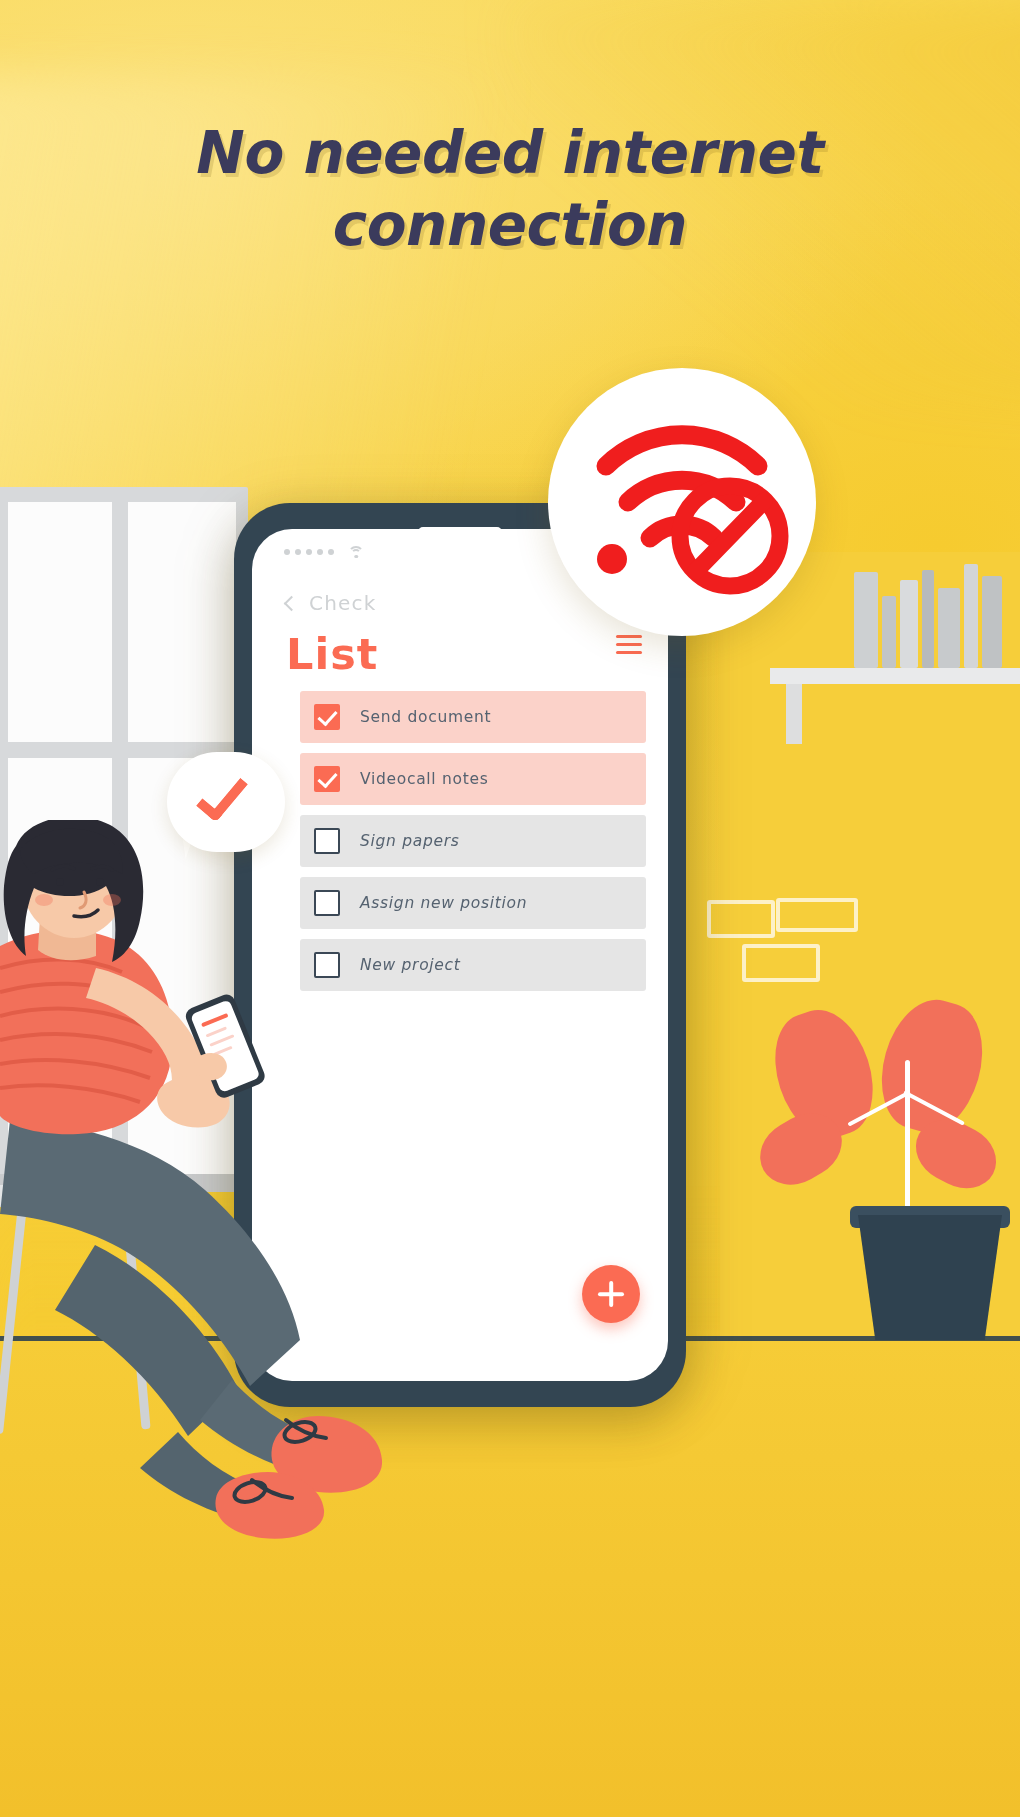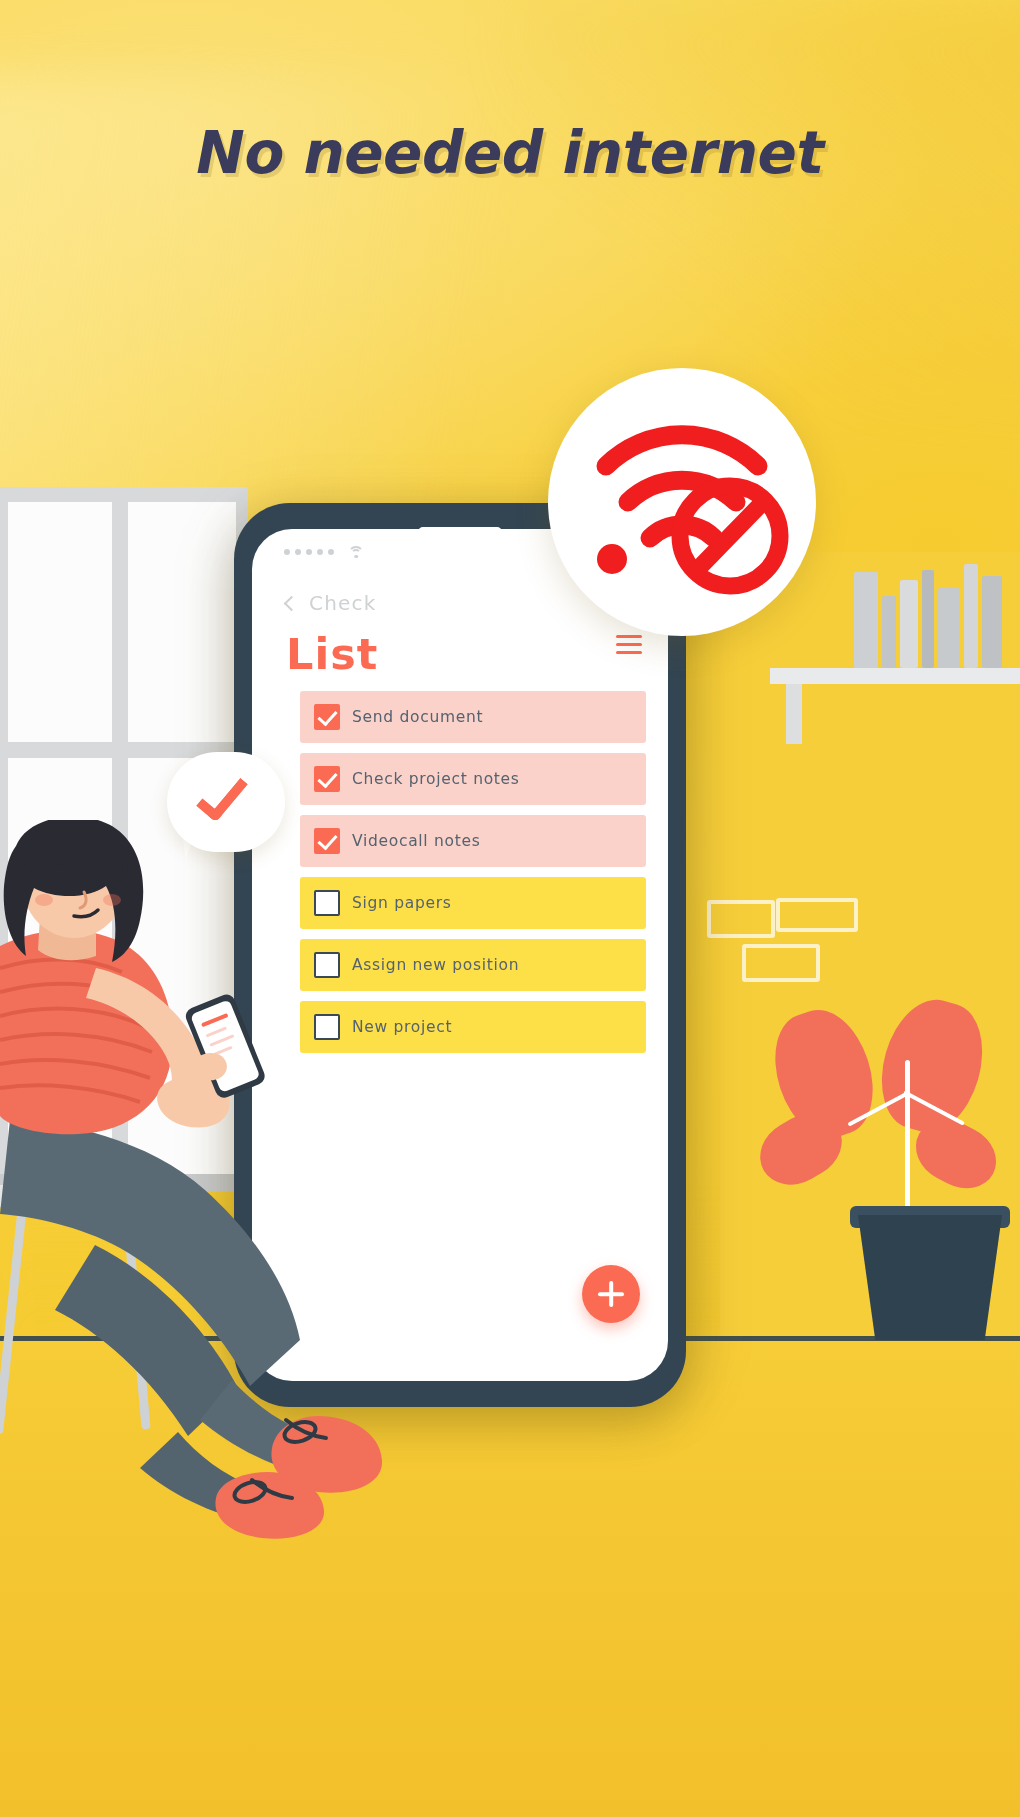--- a/index.html
+++ b/index.html
@@ -174,25 +174,25 @@
   }
   .list-title {
     color:#FB6B53; font-size:43px; font-weight:bold; letter-spacing:1px;
     font-family:"DejaVu Sans", sans-serif;
   }
   .hamburger { width:26px; display:flex; flex-direction:column; gap:5px; padding:6px 0; }
   .hamburger i { display:block; height:3px; background:#FB6B53; border-radius:2px; }
 
   .todo-list { position:absolute; left:48px; right:22px; top:162px; }
   .todo-row {
-    height:52px; display:flex; align-items:center; gap:12px;
+    height:52px; display:flex; align-items:center; gap:20px;
     padding-left:14px; margin-bottom:10px; border-radius:3px;
   }
   .todo-row.done { background:#FBD2C9; }
-  .todo-row.todo { background:#fde047; }
+  .todo-row.todo { background:#e5e5e5;font-style:italic; }
   .cb { width:26px; height:26px; flex:0 0 26px; position:relative; }
   .cb.done { background:#FB6B53; border-radius:2px; }
   .cb.done::after {
     content:""; position:absolute; left:8px; top:3px; width:8px; height:15px;
     border:3.4px solid #fff; border-top:none; border-left:none;
     transform:rotate(42deg);
   }
   .cb.open { border:2.2px solid #3B4856; border-radius:2px; background:#fff; }
   .todo-label {
     color:#556270; font-size:15.5px; letter-spacing:.7px;
@@ -253,20 +253,21 @@
 
 <div id="stage">
 
   <div class="bg-base"></div>
   <div class="bg-wash-a"></div>
   <div class="bg-wash-b"></div>
   <div class="bg-wash-c"></div>
 
   <div class="headline">
     <div>No needed internet</div>
+    <div>connection</div>
   </div>
 
   <div class="wall-right"></div>
 
   <div class="frame-outline" style="right:245px; top:900px; width:68px; height:38px;"></div>
   <div class="frame-outline" style="right:162px; top:898px; width:82px; height:34px;"></div>
   <div class="frame-outline" style="right:200px; top:944px; width:78px; height:38px;"></div>
 
   <div class="books-wrap">
     <div class="book" style="right:8px;  width:20px; height:92px; background:#BFC2C4;"></div>
@@ -339,24 +340,20 @@
         <i></i>
           <i></i>
           <i></i>
       </div>
     </div>
 
     <div class="todo-list">
         <div class="todo-row done">
           <div class="cb done"></div>
           <div class="todo-label">Send document</div>
-        </div>
-        <div class="todo-row done">
-          <div class="cb done"></div>
-          <div class="todo-label">Check project notes</div>
         </div>
         <div class="todo-row done">
           <div class="cb done"></div>
           <div class="todo-label">Videocall notes</div>
         </div>
         <div class="todo-row todo">
           <div class="cb open"></div>
           <div class="todo-label">Sign papers</div>
         </div>
         <div class="todo-row todo">

